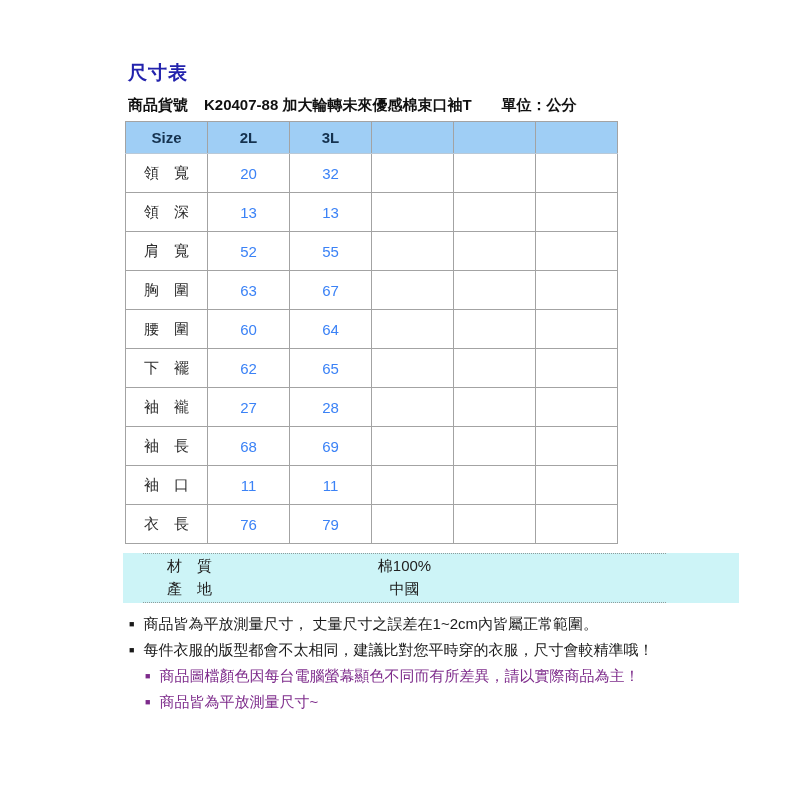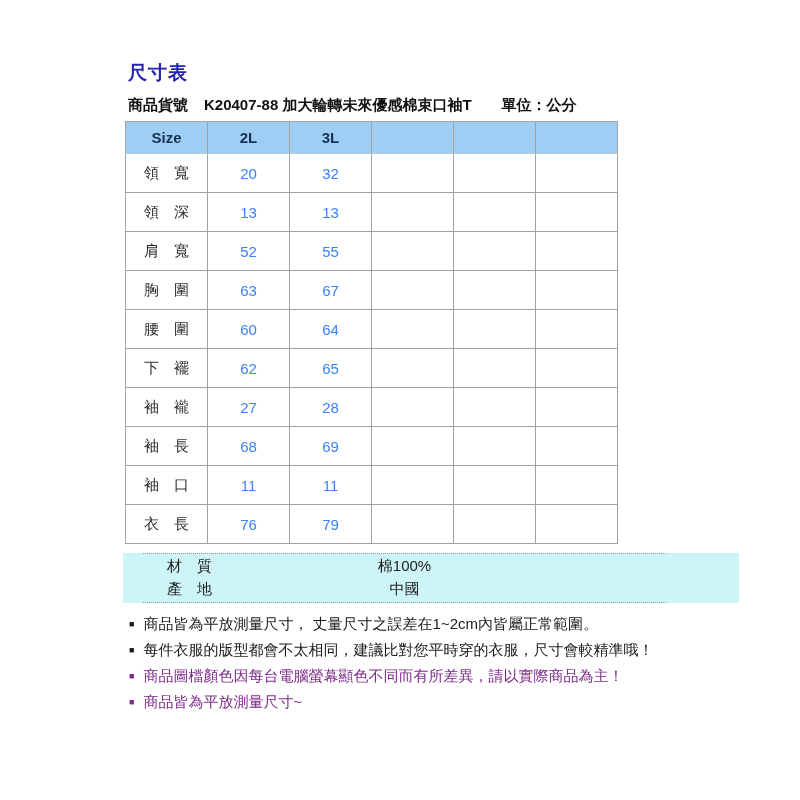--- a/index.html
+++ b/index.html
@@ -78,21 +78,21 @@
     position:absolute;left:129px;top:611px;width:560px;
   }
   .note{
     line-height:26px;font-size:15px;font-weight:normal;
     white-space:nowrap;
   }
   .note .bullet{
     font-size:9px;vertical-align:2px;margin-right:9px;
   }
   .note--dark{color:#1a1a1a;}
-  .note--purple{color:var(--purple);}
+  .note--purple{color:var(--purple);margin-left:16px;}
 </style>
 </head>
 <body>
 
 <div class="page-title">尺寸表</div>
 
 <div class="product-line">
   <span class="code-label">商品貨號</span>
   <span class="code-value">K20407-88 加大輪轉未來優感棉束口袖T</span>
   <span class="unit">單位：公分</span>

